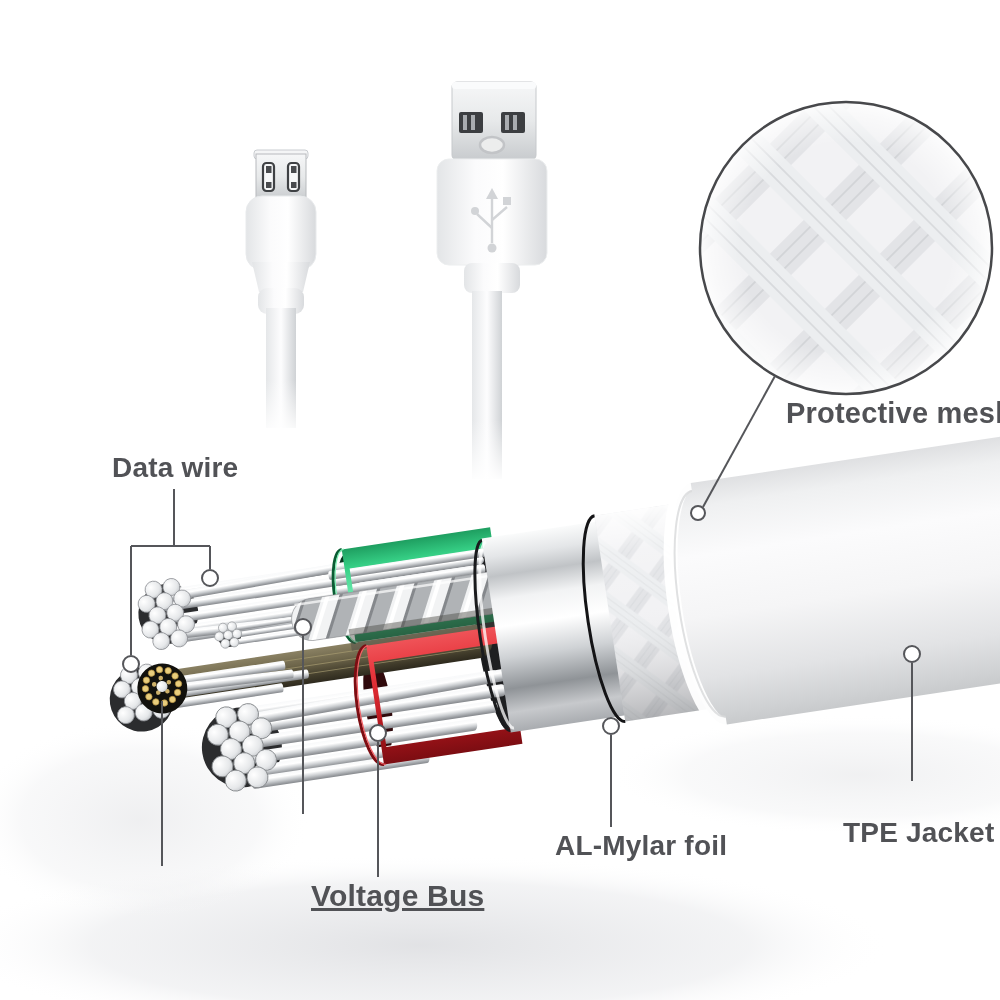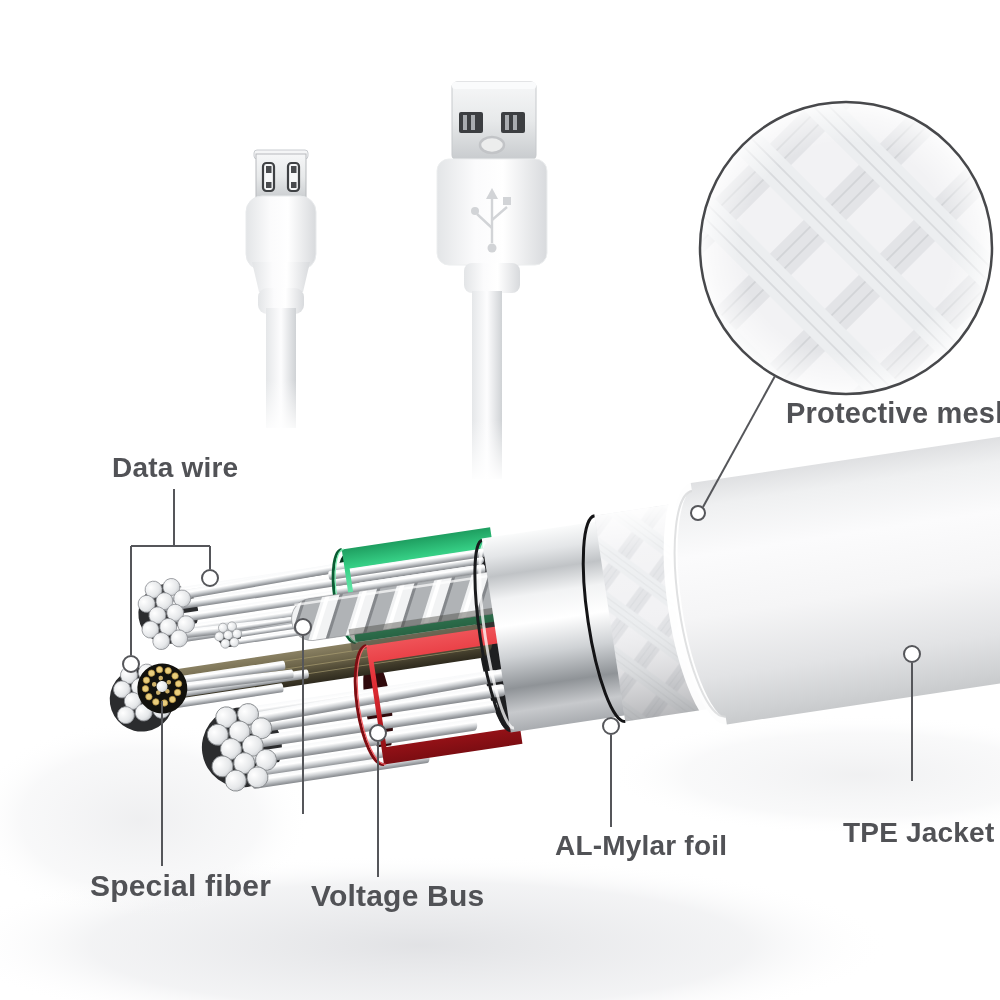--- a/index.html
+++ b/index.html
@@ -4,21 +4,21 @@
 <style>
   html,body{margin:0;padding:0;background:#ffffff;}
   .stage{position:relative;width:1000px;height:1000px;overflow:hidden;background:#ffffff;
          font-family:"Liberation Sans",sans-serif;}
   .stage svg{position:absolute;left:0;top:0;}
   .lbl{position:absolute;color:#515256;font-weight:700;letter-spacing:.2px;white-space:nowrap;}
   #lbl-data  {left:112px;top:452px;font-size:28px;font-weight:600;}
   #lbl-mesh  {left:786px;top:397px;font-size:29px;}
   #lbl-earth {left:243px;top:815px;font-size:29px;}
   #lbl-fiber {left:90px; top:869px;font-size:30px;}
-  #lbl-volt  {left:311px;top:879px;font-size:30px;}
+  #lbl-volt  {left:311px;top:879px;font-size:30px;text-decoration:underline;}
   #lbl-mylar {left:555px;top:829px;font-size:28px;line-height:33px;}
   #lbl-tpe   {left:843px;top:784px;font-size:28px;font-weight:600;margin-top:33px;}
 </style>
 </head>
 <body>
 
 <div class="stage">
 
 <svg width="1000" height="1000" viewBox="0 0 1000 1000">
 <defs>
@@ -382,20 +382,19 @@
   <circle cx="303" cy="627" r="8"></circle>
   <circle cx="378" cy="733" r="8"></circle>
   <circle cx="611" cy="726" r="8"></circle>
   <circle cx="912" cy="654" r="8"></circle>
   <circle cx="698" cy="513" r="7"></circle>
 </g>
 </svg>
 
 <div class="lbl" id="lbl-data">Data wire</div>
 <div class="lbl" id="lbl-mesh">Protective mesh</div>
-<div class="lbl" id="lbl-fiber">Special fiber</div>
 <div class="lbl" id="lbl-volt">Voltage Bus</div>
 <div class="lbl" id="lbl-mylar">
   <div>AL-Mylar foil</div>
 </div>
 <div class="lbl" id="lbl-tpe">TPE Jacket</div>
 
 </div>
 
 </body></html>

